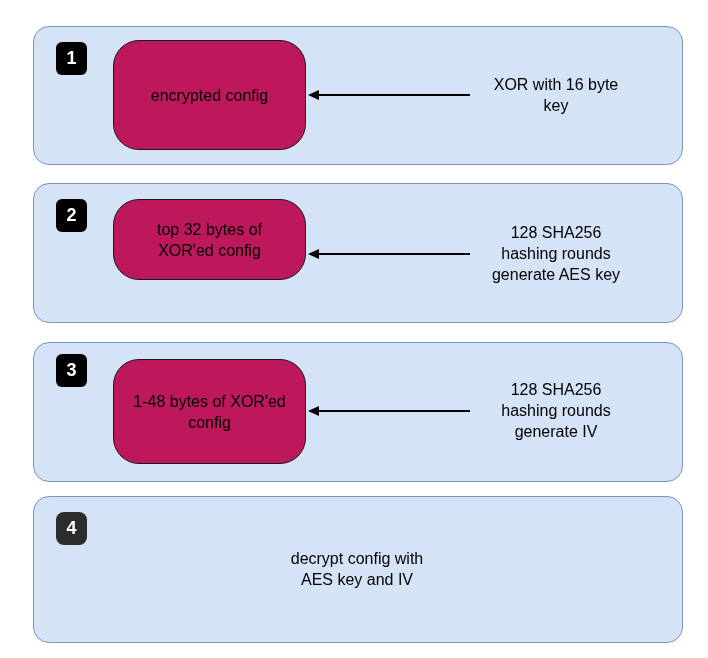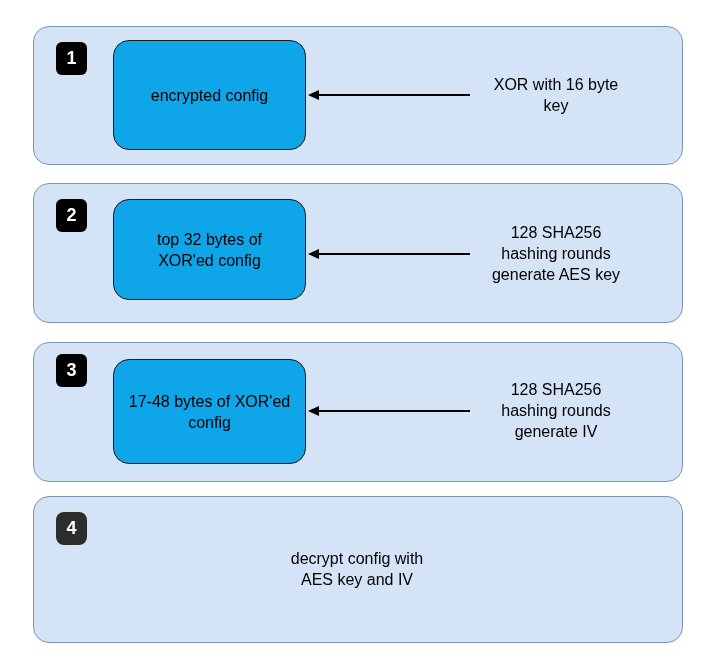--- a/index.html
+++ b/index.html
@@ -43,34 +43,34 @@
     font-size: 18px;
     font-weight: bold;
   }
   .panel-3 .badge { top: 11px; }
   .panel-4 .badge { background: #2d2d2d; border-radius: 8px; }
 
   .node-box {
     position: absolute;
     left: 79px;
     width: 193px;
-    background: #0ea5e9;
+    background: #be185d;
     border: 1px solid #1a1a1a;
-    border-radius: 16px;
+    border-radius: 26px;
     display: flex;
     align-items: center;
     justify-content: center;
     text-align: center;
     font-size: 16px;
     line-height: 21px;
     white-space: pre-line;
     padding: 4px;
   }
   .panel-1 .node-box { top: 13px; height: 110px; }
-  .panel-2 .node-box { top: 15px; height: 101px; }
+  .panel-2 .node-box { top: 15px; height: 81px; }
   .panel-3 .node-box { top: 16px; height: 105px; }
 
   .arrow-line {
     position: absolute;
     height: 0;
     border-top: 2px solid #000000;
     width: 152px;
     left: 284px;
   }
   .arrow-head {
@@ -130,21 +130,21 @@
 XOR'ed config</div>
     <div class="arrow-head"></div>
     <div class="arrow-line"></div>
     <div class="annotation">128 SHA256
 hashing rounds
 generate AES key</div>
   </div>
 
   <div class="panel panel-3">
     <div class="badge">3</div>
-    <div class="node-box">17-48 bytes of XOR'ed
+    <div class="node-box">1-48 bytes of XOR'ed
 config</div>
     <div class="arrow-head"></div>
     <div class="arrow-line"></div>
     <div class="annotation">128 SHA256
 hashing rounds
 generate IV</div>
   </div>
 
   <div class="panel panel-4">
     <div class="badge">4</div>

